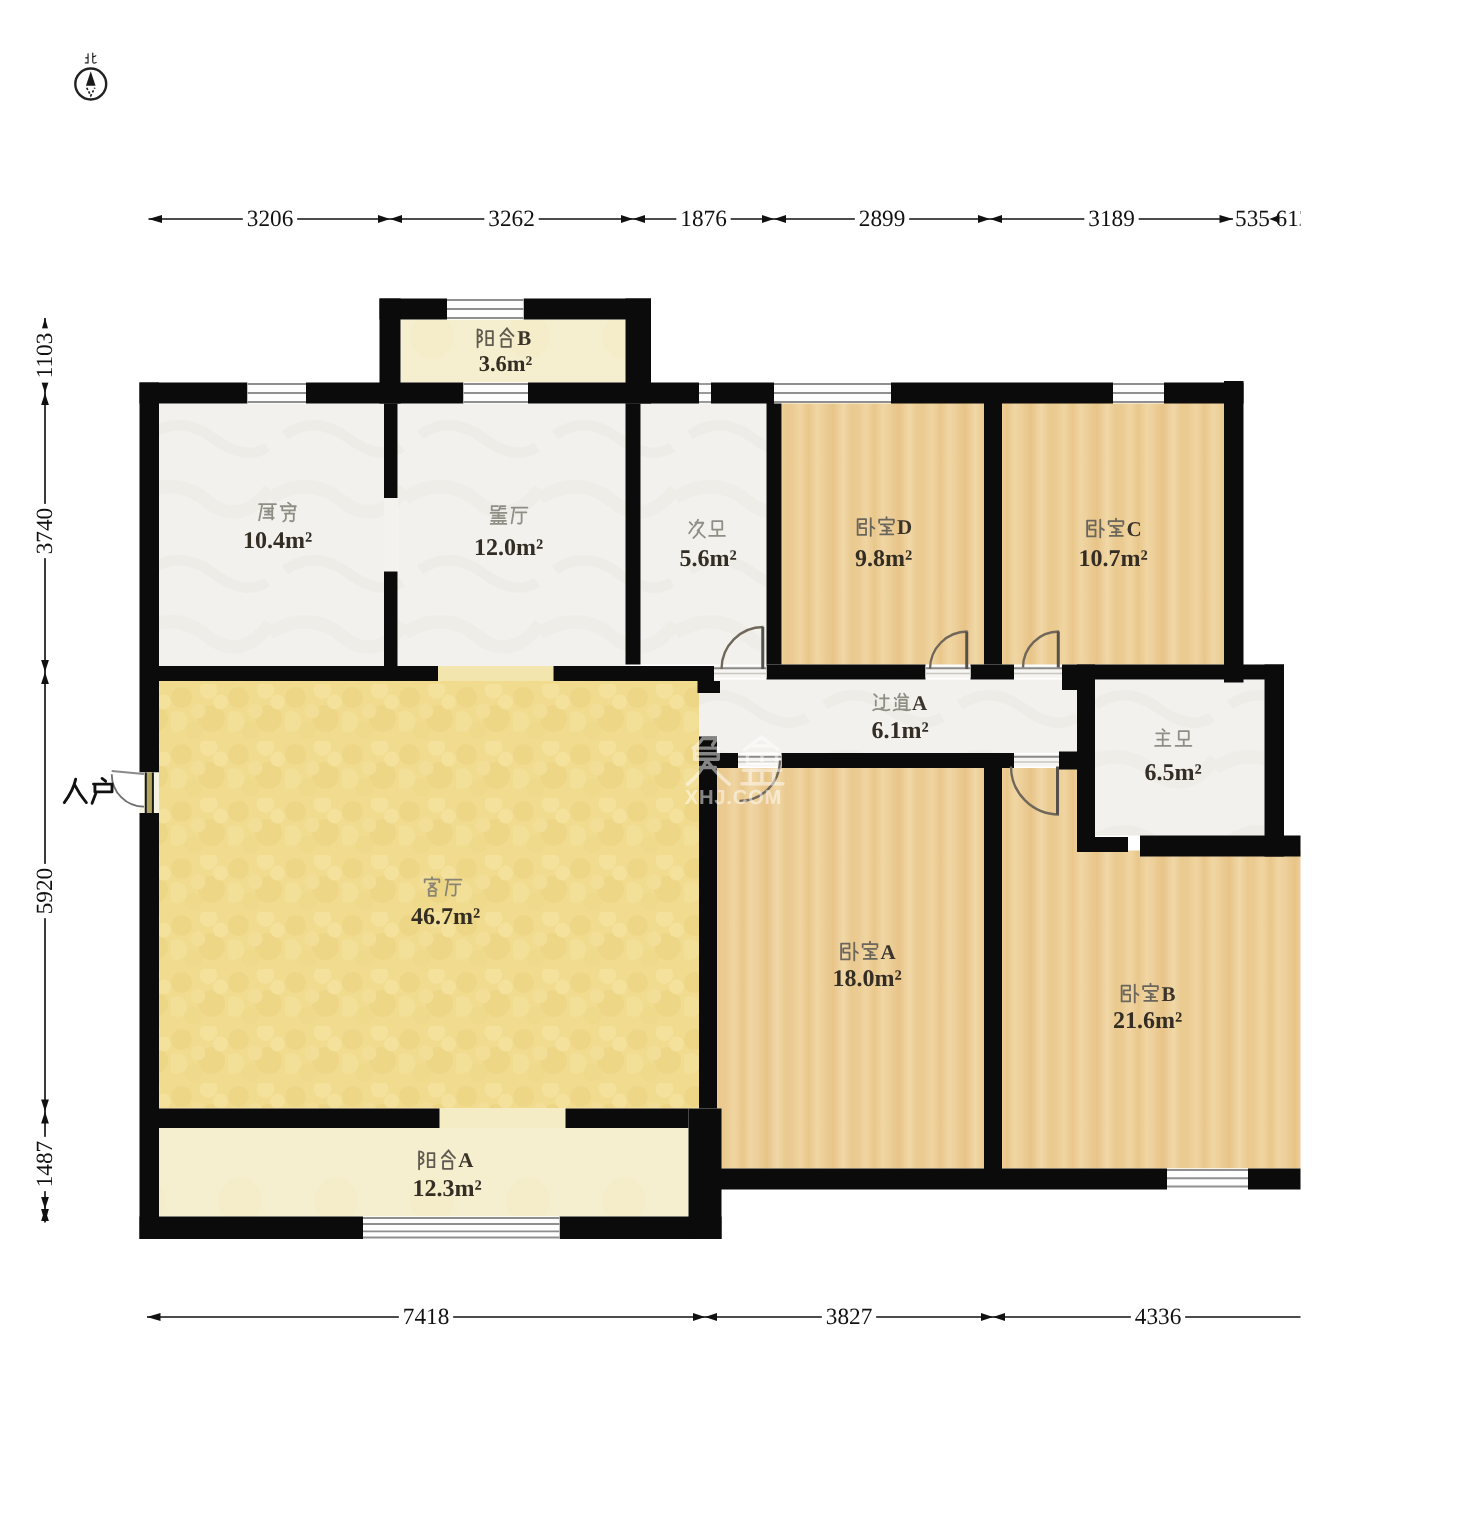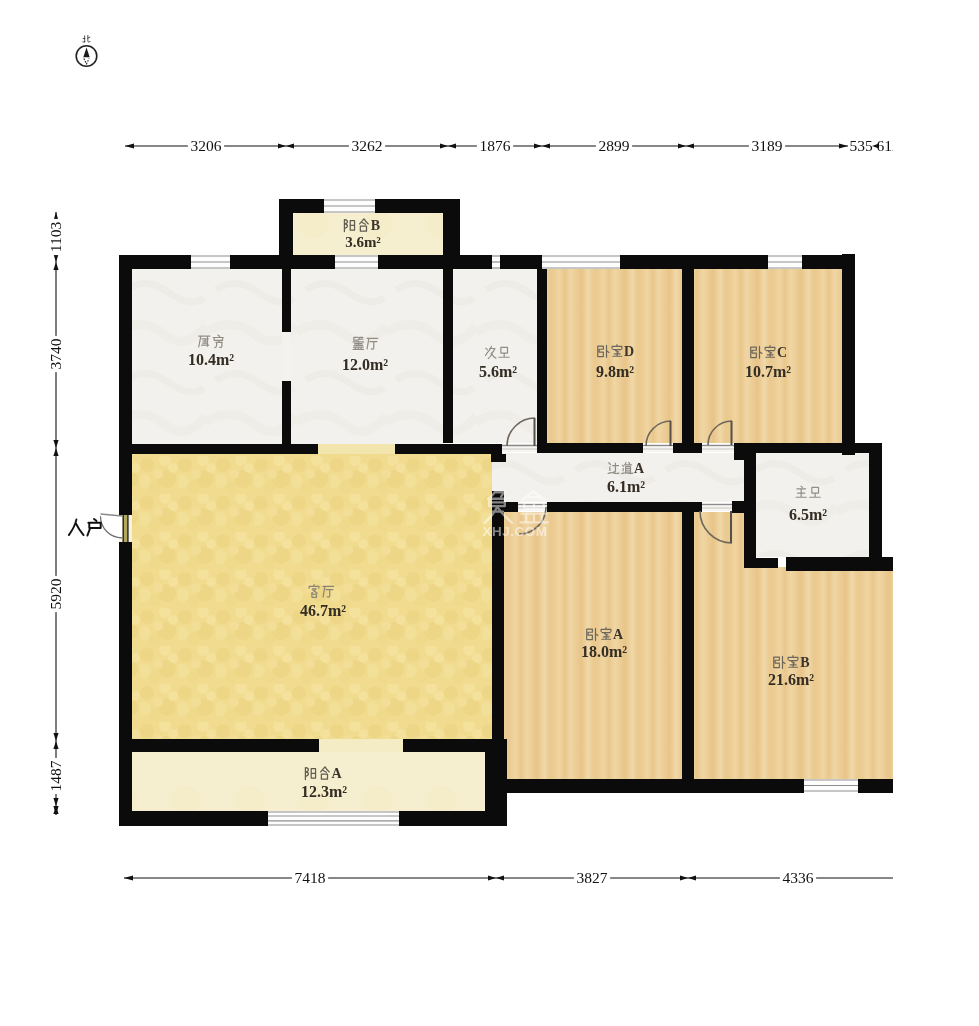--- a/index.html
+++ b/index.html
@@ -1,15 +1,15 @@
 <!DOCTYPE html>
 <html><head><meta charset="utf-8">
 <style>
 html,body{margin:0;padding:0;background:#fff;}
-#c{position:relative;width:867px;height:1026px;overflow:hidden;margin-left:26px;}
+#c{position:relative;width:867px;height:1026px;overflow:hidden;}
 </style></head>
 <body>
 <div id="c">
 <svg width="979" height="1026" viewBox="0 0 979 1026">
 <defs>
 <linearGradient id="wg" x1="0" y1="0" x2="1" y2="0">
 <stop offset="0" stop-color="#ebcb92"></stop>
           <stop offset="0.12" stop-color="#f0d5a2"></stop>
 <stop offset="0.25" stop-color="#e9c78b"></stop>
           <stop offset="0.38" stop-color="#f0d6a4"></stop>

